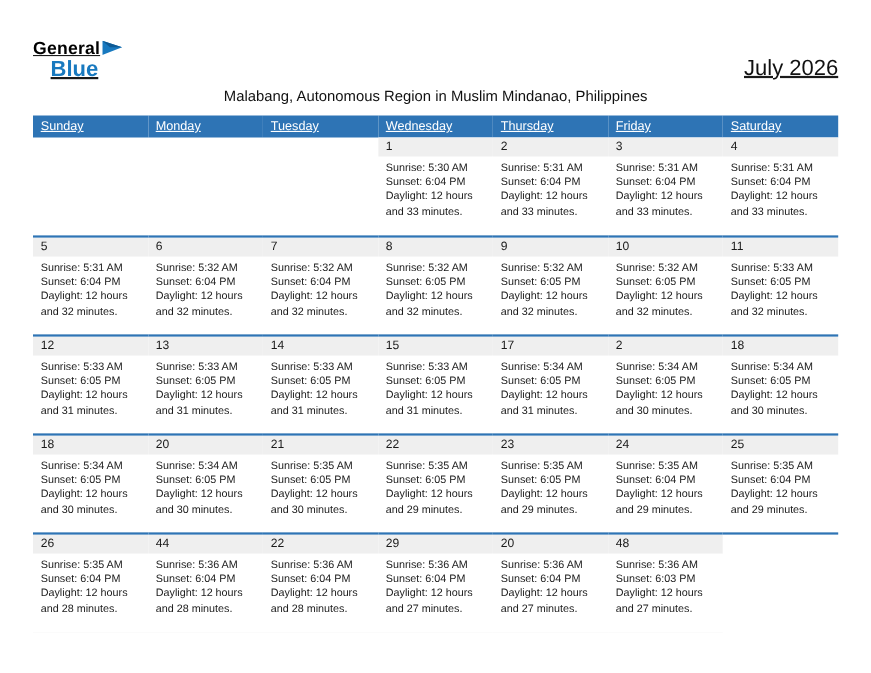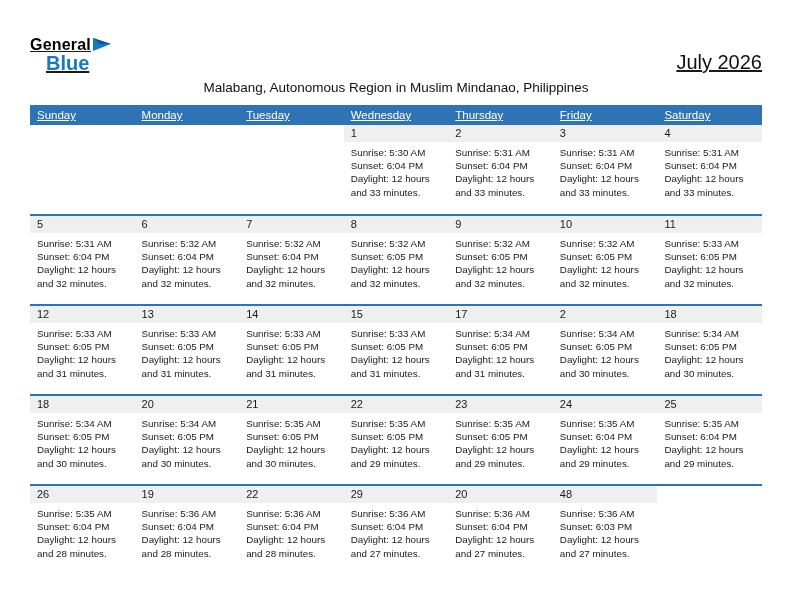--- a/index.html
+++ b/index.html
@@ -338,21 +338,21 @@
         <tr>
           <td class="filled">
             <div class="day-num">26</div>
             <div class="cell-lines">
               <div>Sunrise: 5:35 AM</div>
               <div>Sunset: 6:04 PM</div>
               <div>Daylight: 12 hours and 28 minutes.</div>
             </div>
           </td>
           <td class="filled">
-            <div class="day-num">19</div>
+            <div class="day-num">44</div>
             <div class="cell-lines">
               <div>Sunrise: 5:36 AM</div>
               <div>Sunset: 6:04 PM</div>
               <div>Daylight: 12 hours and 28 minutes.</div>
             </div>
           </td>
           <td class="filled">
             <div class="day-num">22</div>
             <div class="cell-lines">
               <div>Sunrise: 5:36 AM</div>

